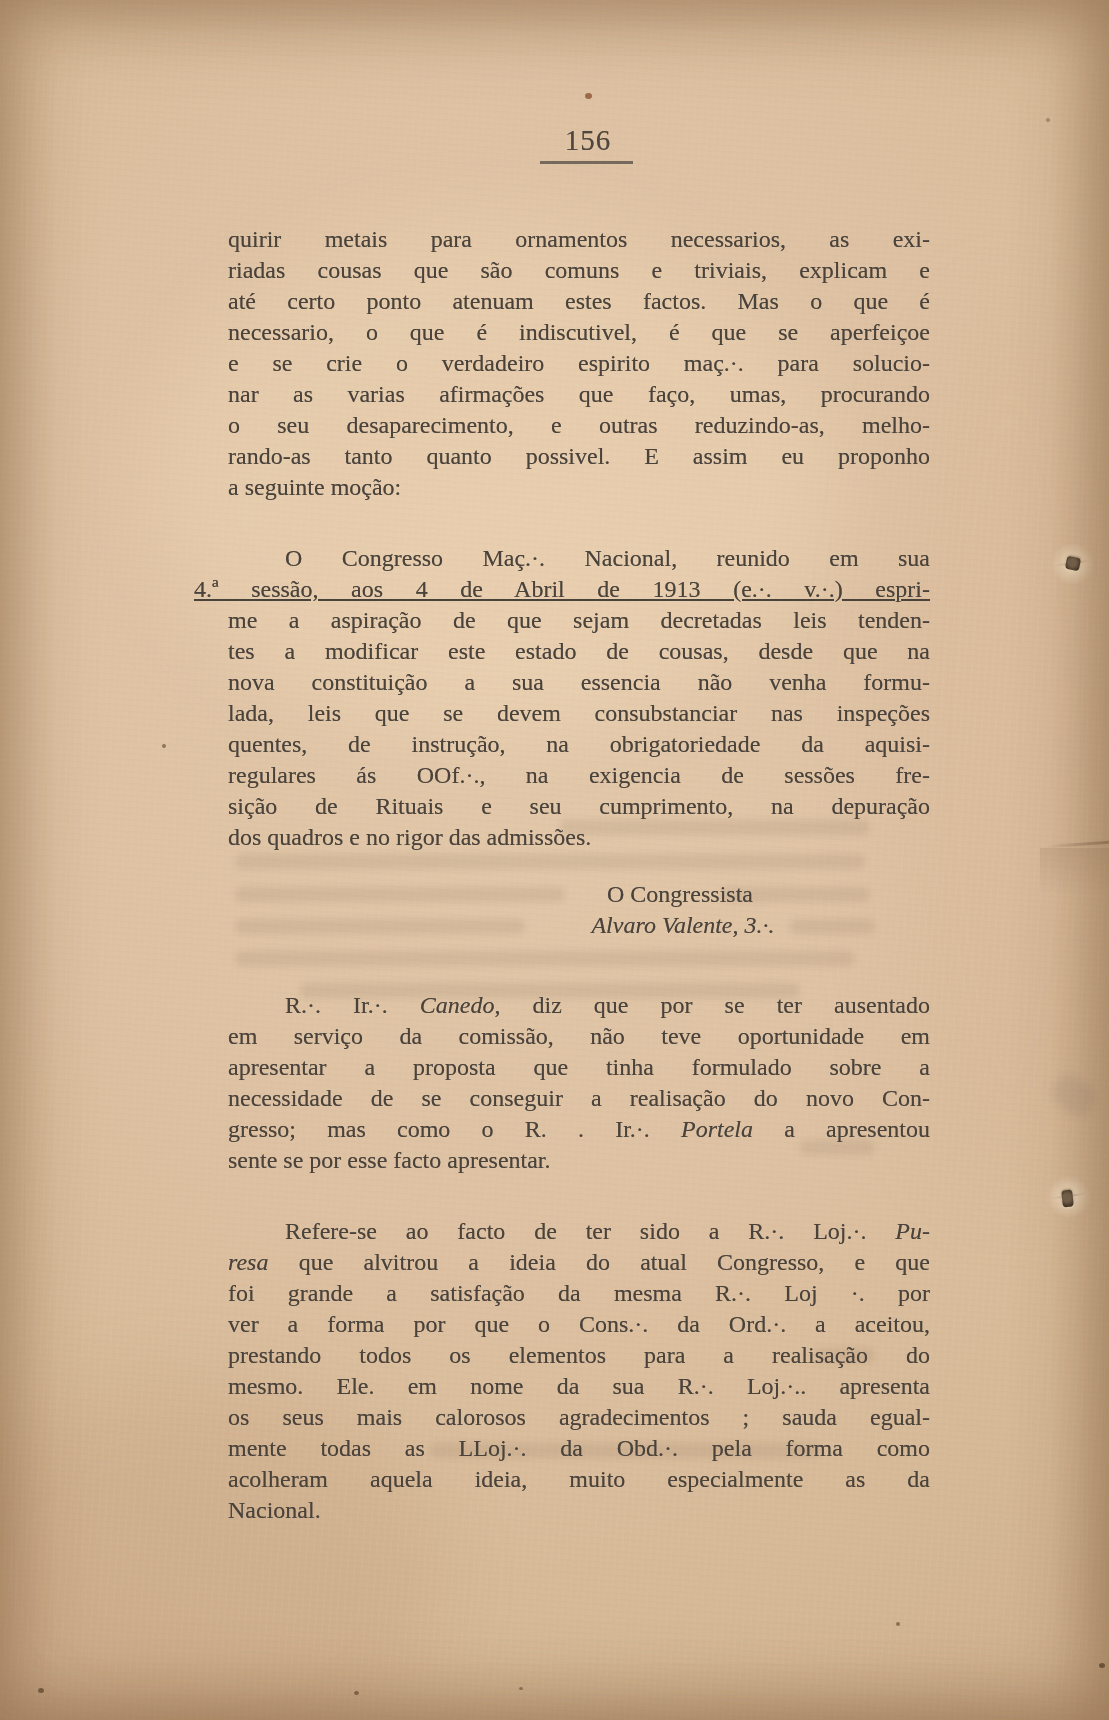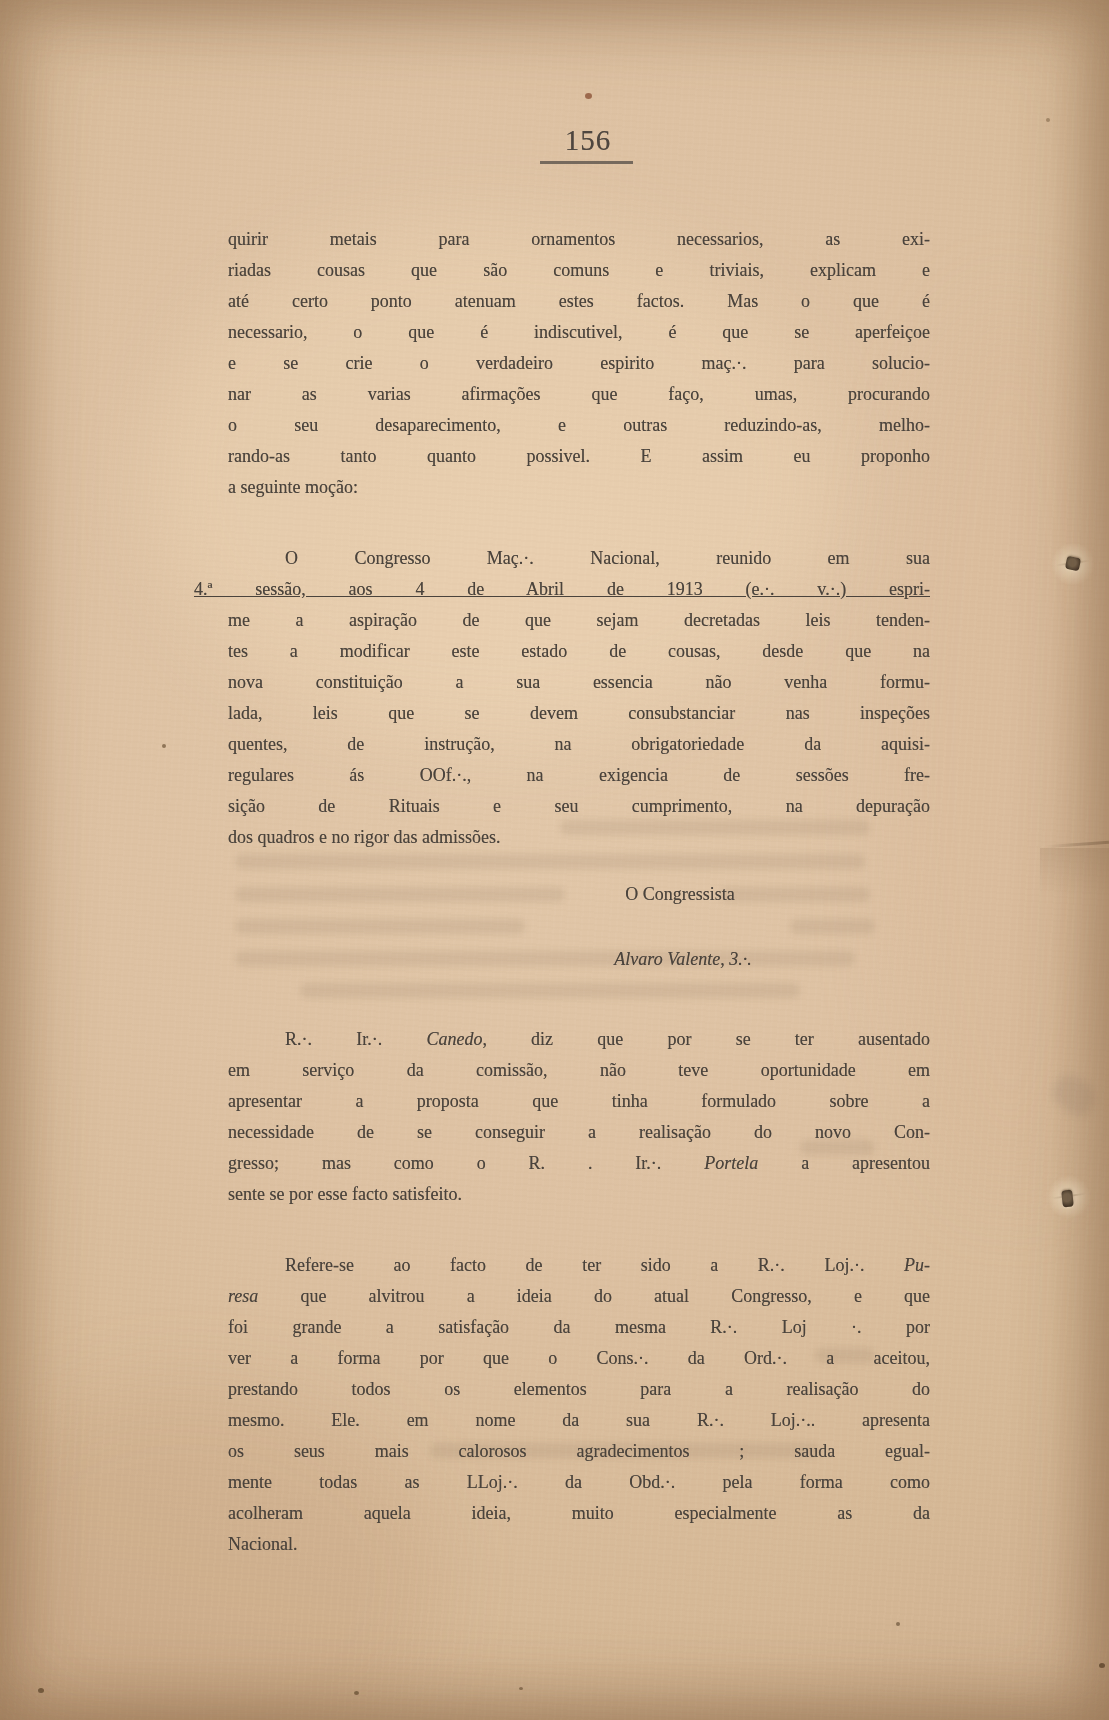--- a/index.html
+++ b/index.html
@@ -31,33 +31,33 @@
 
   .pagenum{
     position:absolute; left:538px; top:124px; width:100px;
     text-align:center; font-size:29px; color:#4e463f; letter-spacing:1px;
     text-shadow:0 0 .6px rgba(78,70,63,.55);
   }
   .pagenum-rule{position:absolute; left:540px; top:161px; width:93px; height:3px; background:#5b534b; opacity:.8;}
 
   .textblock{
     position:absolute; left:228px; top:224px; width:702px;
-    font-size:18px; line-height:31px; color:#4a433c;
+    font-size:24px; line-height:31px; color:#4a433c;
     text-shadow:0 0 .6px rgba(74,67,60,.55);
   }
   .para{margin:0;}
   .pline{text-align:justify; text-align-last:justify; height:31px;}
   .pline-last{text-align-last:left;}
   .pline-indent{text-indent:57px;margin-top:40px;}
   .pline-outdent{text-indent:-34px;text-decoration:underline;}
   .pline i{}
 
   .sig-block{margin:26px 0 49px 0;}
   .sig-role{text-align:center; transform:translateX(101px); height:31px;}
-  .sig-name{margin-top:34px; text-align:center; transform:translateX(104px); height:31px;}
+  .sig-name{margin-top:0; text-align:center; transform:translateX(104px); height:31px;}
   .sig-name i{font-style:italic;}
 
   
   .hole{position:absolute; width:46px; height:44px; pointer-events:none;
     background:radial-gradient(circle at 50% 50%, #ecd8ba 0 26%, rgba(236,216,186,0) 68%);}
   .hole::before{content:""; position:absolute; left:6px; top:20px; width:34px; height:2px;
     background:linear-gradient(to right, rgba(110,86,60,0), rgba(110,86,60,.35), rgba(110,86,60,0));
     transform:rotate(-8deg);}
   .hole-core{position:absolute; left:16px; top:15px; width:14px; height:13px; border-radius:4px;
     background:radial-gradient(circle at 45% 45%, #70604c 0 35%, #3e3328 75%, #2c2318 100%);
@@ -130,21 +130,21 @@
       <div class="sig-block">
         <div class="sig-role"><span>O Congressista</span></div>
         <div class="sig-name"><i>Alvaro Valente, 3.·.</i></div>
       </div>
       <div class="para">
         <div class="pline pline-indent"><span>R.·. Ir.·. </span><i>Canedo</i><span>, diz que por se ter ausentado</span></div>
         <div class="pline"><span>em serviço da comissão, não teve oportunidade em</span></div>
         <div class="pline"><span>apresentar a proposta que tinha formulado sobre a</span></div>
         <div class="pline"><span>necessidade de se conseguir a realisação do novo Con-</span></div>
         <div class="pline"><span>gresso; mas como o R. . Ir.·. </span><i>Portela</i><span> a apresentou</span></div>
-        <div class="pline pline-last"><span>sente se por esse facto satisfeito.</span></div>
+        <div class="pline pline-last"><span>sente se por esse facto apresentar.</span></div>
       </div>
       <div class="para">
         <div class="pline pline-indent"><span>Refere-se ao facto de ter sido a R.·. Loj.·. </span><i>Pu-</i></div>
         <div class="pline"><i>resa</i><span> que alvitrou a ideia do atual Congresso, e que</span></div>
         <div class="pline"><span>foi grande a satisfação da mesma R.·. Loj ·. por</span></div>
         <div class="pline"><span>ver a forma por que o Cons.·. da Ord.·. a aceitou,</span></div>
         <div class="pline"><span>prestando todos os elementos para a realisação do</span></div>
         <div class="pline"><span>mesmo. Ele. em nome da sua R.·. Loj.·.. apresenta</span></div>
         <div class="pline"><span>os seus mais calorosos agradecimentos ; sauda egual-</span></div>
         <div class="pline"><span>mente todas as LLoj.·. da Obd.·. pela forma como</span></div>

